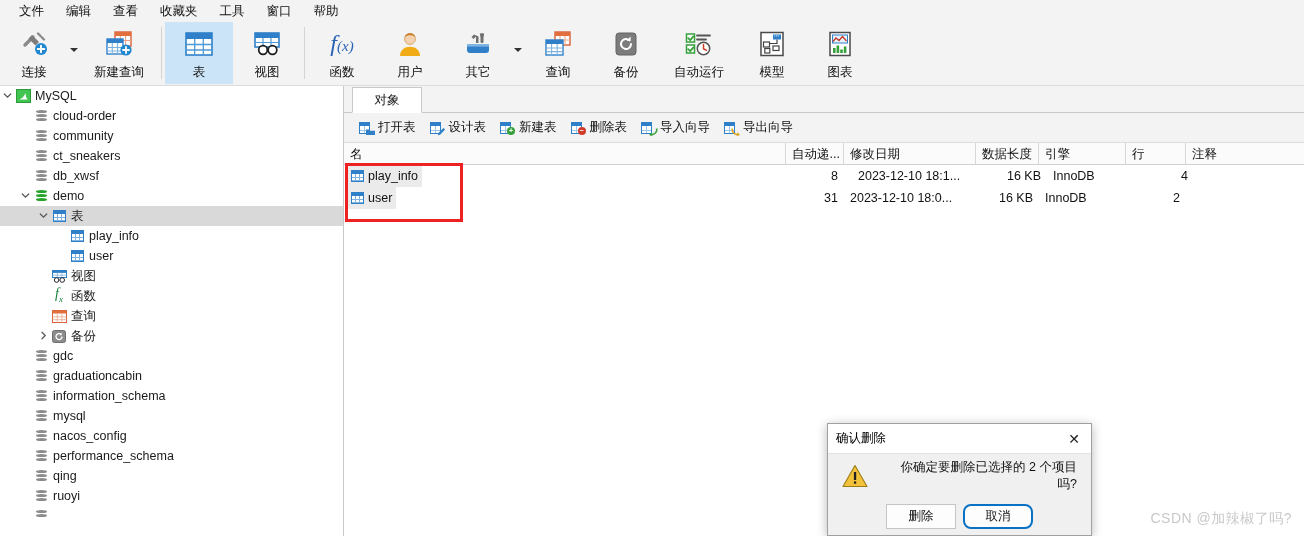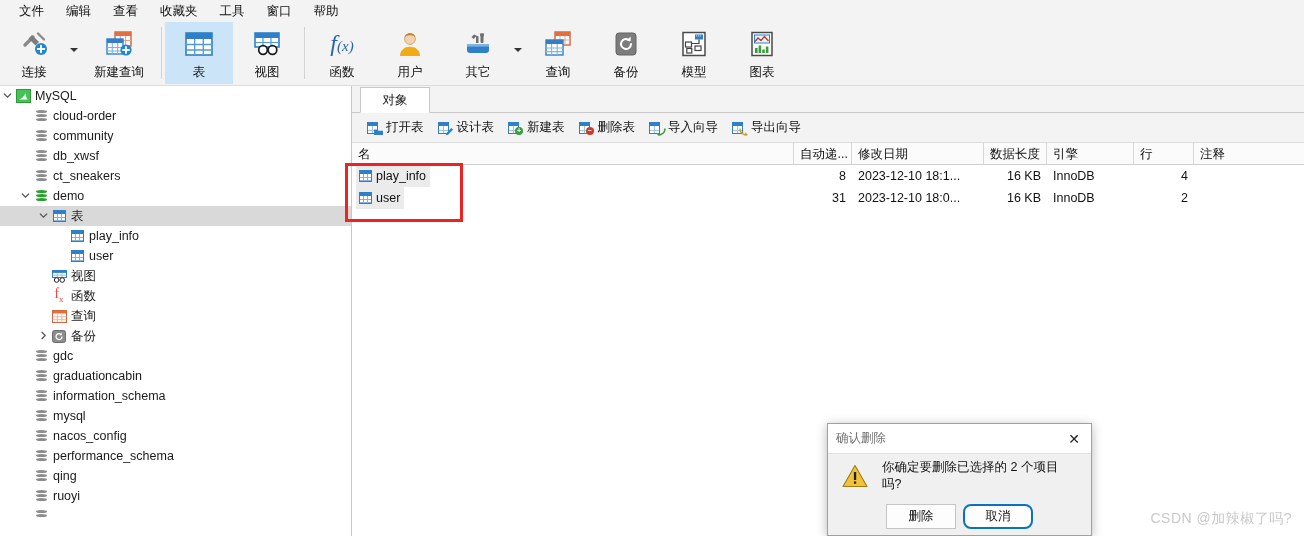--- a/index.html
+++ b/index.html
@@ -148,28 +148,28 @@
   #dialog {
     position:absolute; left:827px; top:423px; width:265px; height:113px;
     background:#f0f0f0; border:1px solid #a0a0a0;
     box-shadow:0 2px 10px rgba(0,0,0,.28);
     display:flex; flex-direction:column;
   }
   #dlg-title {
     height:30px; background:#ffffff; display:flex; align-items:center;
     padding-left:8px; border-bottom:1px solid #e2e2e2;
   }
-  #dlg-title .t { font-size:12.5px; color:#737373; flex:1; }
+  #dlg-title .t { font-size:12.5px; color:#000000; flex:1; }
   .dlg-close {
     width:34px; height:29px; display:flex; align-items:center; justify-content:center;
     font-size:14px; color:#222; cursor:default;
   }
   #dlg-body { flex:1; display:flex; align-items:center; padding:0 14px; }
   .warn-ico { width:26px; height:24px; position:relative; flex:0 0 26px; margin-right:14px; }
-  #dlg-msg { font-size:12.5px; color:#111; }
+  #dlg-msg { font-size:12.5px; color:#111;text-align:right; }
   #dlg-buttons { height:38px; display:flex; align-items:center; justify-content:center; gap:7px; }
   .dlg-btn {
     width:70px; height:25px; background:#fdfdfd; border:1px solid #c5c5c5;
     display:flex; align-items:center; justify-content:center;
     font-size:12.5px; color:#111; cursor:default;
   }
   .dlg-btn.focused { border:2px solid #0a72c4; border-radius:8px; }
 
   
   #watermark {
@@ -293,20 +293,34 @@
       <div class="tb-ico">
         <svg width="28" height="26" viewBox="0 0 28 26">
           <rect x="4" y="2" width="20" height="22" rx="3" fill="#7c7c7c"></rect>
           <rect x="4" y="2" width="20" height="22" rx="3" fill="none" stroke="#636363" stroke-width="1"></rect>
           <path d="M19 13a5 5 0 1 1-1.5-3.6" fill="none" stroke="#fff" stroke-width="2" stroke-linecap="round"></path>
           <path d="M18.6 5.6v4.2h-4.2z" fill="#fff"></path>
         </svg>
       </div>
       <div class="tb-lbl">备份</div>
     </div>
+    <div class="tb-btn wide">
+      <div class="tb-ico">
+        <svg width="28" height="26" viewBox="0 0 28 26">
+          <rect x="1.5" y="3" width="8" height="8" fill="#fff" stroke="#36a13a" stroke-width="1.5"></rect>
+          <path d="M3.2 7.2l2 2 3.2-3.8" fill="none" stroke="#36a13a" stroke-width="1.8" stroke-linecap="round"></path>
+          <rect x="1.5" y="14" width="8" height="8" fill="#fff" stroke="#36a13a" stroke-width="1.5"></rect>
+          <path d="M3.2 18.2l2 2 3.2-3.8" fill="none" stroke="#36a13a" stroke-width="1.8" stroke-linecap="round"></path>
+          <path d="M12 4.5h13M12 8.5h9" stroke="#555" stroke-width="1.8" stroke-linecap="round"></path>
+          <circle cx="18.5" cy="17.5" r="6.2" fill="#fff" stroke="#555" stroke-width="1.5"></circle>
+          <path d="M18.5 13.5v4.2l3 1.6" stroke="#d23a2a" stroke-width="1.5" stroke-linecap="round" fill="none"></path>
+        </svg>
+      </div>
+      <div class="tb-lbl">自动运行</div>
+    </div>
     <div class="tb-btn">
       <div class="tb-ico">
         <svg width="28" height="26" viewBox="0 0 28 26">
           <rect x="3" y="1.5" width="22" height="23" fill="#fff" stroke="#4a4a4a" stroke-width="1.5"></rect>
           <rect x="15" y="3.5" width="8" height="5" fill="#2f80c9"></rect>
           <path d="M16.2 4.9h.9M18 4.9h.9M19.8 4.9h.9" stroke="#fff" stroke-width="1"></path>
           <path d="M19 8.5v4h-9v3" stroke="#444" stroke-width="1.2" fill="none"></path>
           <rect x="5.5" y="11" width="6" height="5" fill="#fff" stroke="#444" stroke-width="1.2"></rect>
           <rect x="6.8" y="17.5" width="5" height="4.5" fill="#fff" stroke="#444" stroke-width="1.2"></rect>
           <rect x="15" y="15" width="6" height="4.5" fill="#fff" stroke="#444" stroke-width="1.2"></rect>
@@ -373,33 +387,33 @@
       <div class="tree-row">
         <span style="width: 18px; flex: 0 0 18px;"></span>
         <span class="twisty"></span>
         <span class="tree-ico">
           <span class="db-ico">
             <i></i>
             <i></i>
             <i></i>
           </span>
         </span>
+        <span class="tree-lbl">ct_sneakers</span>
+      </div>
+      <div class="tree-row">
+        <span style="width: 18px; flex: 0 0 18px;"></span>
+        <span class="twisty"></span>
+        <span class="tree-ico">
+          <span class="db-ico">
+            <i></i>
+            <i></i>
+            <i></i>
+          </span>
+        </span>
         <span class="tree-lbl">db_xwsf</span>
-      </div>
-      <div class="tree-row">
-        <span style="width: 18px; flex: 0 0 18px;"></span>
-        <span class="twisty"></span>
-        <span class="tree-ico">
-          <span class="db-ico">
-            <i></i>
-            <i></i>
-            <i></i>
-          </span>
-        </span>
-        <span class="tree-lbl">ct_sneakers</span>
       </div>
       <div class="tree-row">
         <span style="width: 18px; flex: 0 0 18px;"></span>
         <span class="twisty"><svg width="9" height="9" viewBox="0 0 9 9">
             <path d="M1.3 3 L4.5 6.2 L7.7 3" fill="none" stroke="#5a5a5a" stroke-width="1.3" stroke-linecap="round"></path>
           </svg></span>
         <span class="tree-ico">
           <span class="db-ico green">
             <i></i>
             <i></i>
@@ -460,21 +474,21 @@
             <circle cx="4.6" cy="10" r="2.3" fill="#fff" stroke="#222"></circle>
             <circle cx="10.2" cy="10" r="2.3" fill="#fff" stroke="#222"></circle>
           </svg>
         </span>
         <span class="tree-lbl">视图</span>
       </div>
       <div class="tree-row">
         <span style="width: 36px; flex: 0 0 36px;"></span>
         <span class="twisty"></span>
         <span class="tree-ico">
-          <span style="font-family:'Liberation Serif',serif;font-size:14px;color:#ef4444;line-height:20px;">f<sub style="font-size:9px;">x</sub></span>
+          <span style="font-family:'Liberation Serif',serif;font-style:italic;font-size:14px;color:#15803d;line-height:20px;">f<sub style="font-size:9px;">x</sub></span>
         </span>
         <span class="tree-lbl">函数</span>
       </div>
       <div class="tree-row">
         <span style="width: 36px; flex: 0 0 36px;"></span>
         <span class="twisty"></span>
         <span class="tree-ico">
           <svg width="15" height="13" viewBox="0 0 15 13">
             <rect x="0.5" y="0.5" width="14" height="12" fill="#fff" stroke="#d9603a"></rect>
             <rect x="0.5" y="0.5" width="14" height="3" fill="#e2703f"></rect>
@@ -702,21 +716,21 @@
               <span class="grid-ico">
                 <i class="v1"></i>
                 <i class="v2"></i>
                 <i class="h1"></i>
                 <i class="h2"></i>
               </span>
               <span>play_info</span>
             </span>
           </div>
           <div class="gc r" style="width: 58px; flex-basis: 58px;">8</div>
-          <div class="gc" style="width: 132px; flex-basis: 132px;">2023-12-10 18:1...</div>
+          <div class="gc" style="width: 132px; flex-basis: 132px; margin-left: 8px;">2023-12-10 18:1...</div>
           <div class="gc r" style="width: 63px; flex-basis: 63px;">16 KB</div>
           <div class="gc" style="width: 87px; flex-basis: 87px;">InnoDB</div>
           <div class="gc r" style="width: 60px; flex-basis: 60px;">4</div>
           <div class="gc" style="width: 110px; flex-basis: 110px;"></div>
         </div>
         <div class="grow">
           <div class="gc name" style="width: 442px; flex-basis: 442px;">
             <span class="name-pill">
               <span class="grid-ico">
                 <i class="v1"></i>

